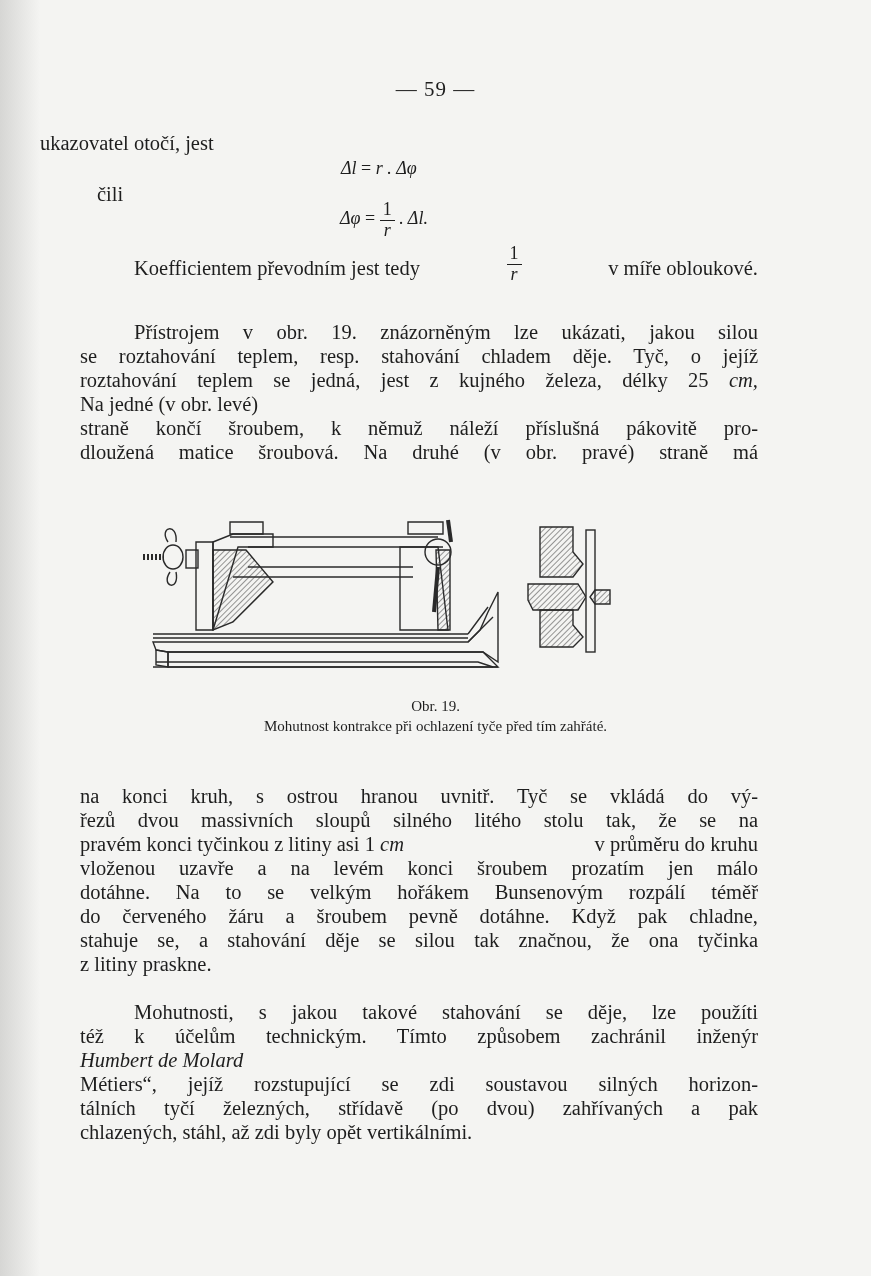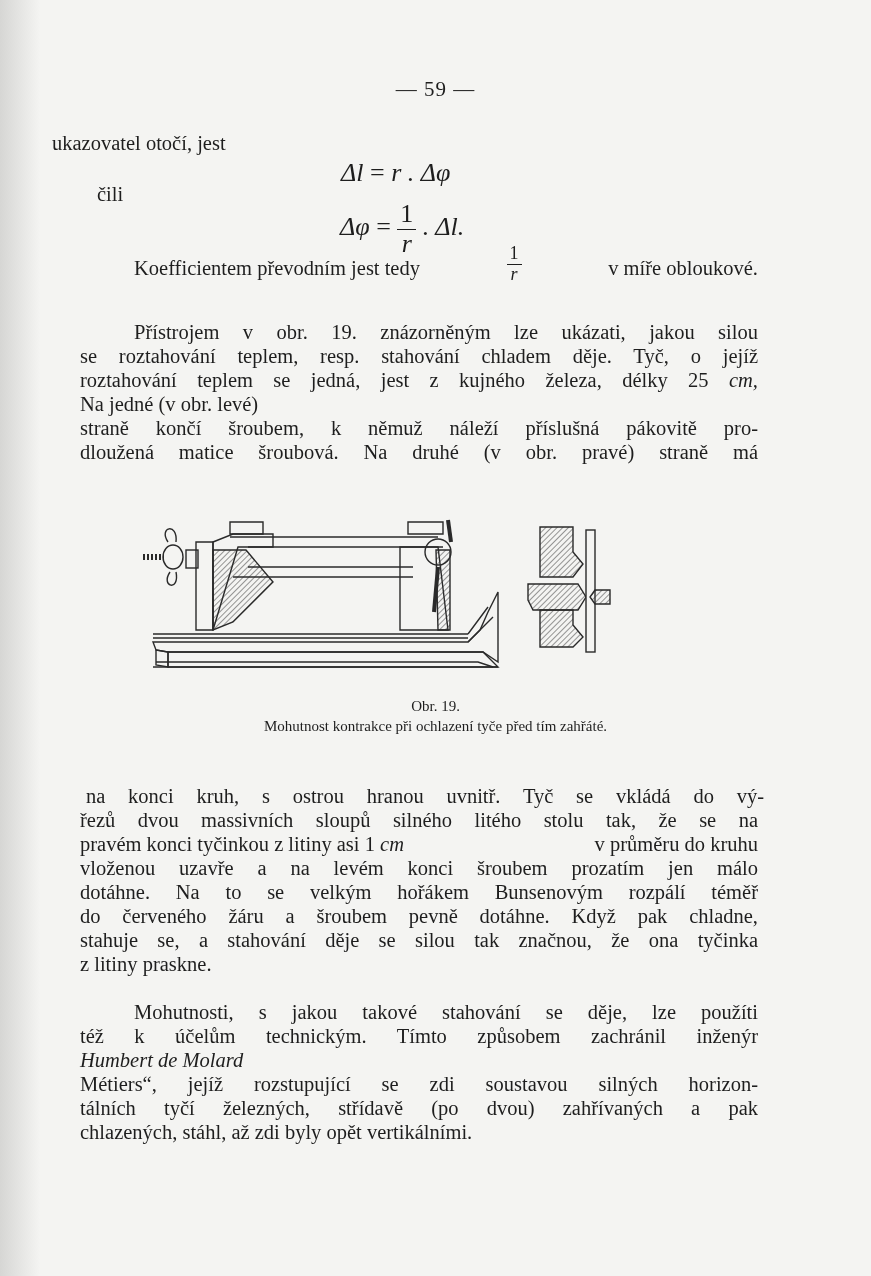--- a/index.html
+++ b/index.html
@@ -15,36 +15,36 @@
     background:linear-gradient(to right,#d6d6d4,#f4f4f2);
   }
   .page-number {
     position:absolute; top:77px; left:0; width:871px; text-align:center;
     font-size:21px; letter-spacing:1px;
   }
   .line {
     position:absolute; font-size:20.5px; white-space:nowrap; line-height:1;
   }
   .just { text-align:justify; text-align-last:justify; }
-  .math { font-style:italic; font-size:26px; position:absolute; white-space:nowrap; }
+  .math { font-style:italic; font-size:18px; position:absolute; white-space:nowrap; }
   .frac { display:inline-block; vertical-align:middle; text-align:center; font-style:normal; }
   .frac .num { display:block; border-bottom:1.5px solid #1e1e1e; padding:0 3px; line-height:1.1; }
   .frac .den { display:block; font-style:italic; line-height:1.1; }
   .caption { position:absolute; left:0; width:871px; text-align:center; font-size:15px; }
   i { font-style:italic; }
   .figure { position:absolute; }
 </style>
 </head>
 <body>
 
 <div class="page-shade"></div>
 
 <div class="page-number">— 59 —</div>
 
-<div class="line" style="left:40px; top:133px;margin-left:12px;">ukazovatel otočí, jest</div>
+<div class="line" style="left:40px; top:133px;">ukazovatel otočí, jest</div>
 
 <div class="math" style="left:341px; top:158px;">
   <span>Δl</span>
   <span style="font-style:normal;">=</span>
   <span>r . Δφ</span>
 </div>
 
 <div class="line" style="left:97px; top:184px;">čili</div>
 
 <div class="math" style="left:340px; top:200px;">
@@ -122,21 +122,21 @@
     <polygon points="12,88 45,88 45,103 55,115 45,125 12,125" fill="url(#hatch)"></polygon>
     <polygon points="0,62 50,62 58,75 50,88 5,88 0,78" fill="url(#hatch)"></polygon>
     <rect x="58" y="8" width="9" height="122" fill="#f4f4f2"></rect>
     <polygon points="67,68 82,68 82,82 67,82 62,75" fill="url(#hatch)"></polygon>
   </g>
 </svg>
 
 <div class="caption" style="top:698px;">Obr. 19.</div>
 <div class="caption" style="top:718px;text-align:center;">Mohutnost kontrakce při ochlazení tyče před tím zahřáté.</div>
 
-<div class="line just" style="left:86px; top:786px; width:678px;">na konci kruh, s ostrou hranou uvnitř. Tyč se vkládá do vý-</div>
+<div class="line just" style="left:80px; top:786px; width:678px;">na konci kruh, s ostrou hranou uvnitř. Tyč se vkládá do vý-</div>
 <div class="line just" style="left:80px; top:810px; width:678px;">řezů dvou massivních sloupů silného litého stolu tak, že se na</div>
 <div class="line" style="left:80px; top:834px; width:678px; display:flex; justify-content:space-between;gap:40px;">
   <span><span>pravém konci tyčinkou z litiny asi 1</span> <i>cm</i></span>
   <span>v průměru do kruhu</span>
 </div>
 <div class="line just" style="left:80px; top:858px; width:678px;">vloženou uzavře a na levém konci šroubem prozatím jen málo</div>
 <div class="line just" style="left:80px; top:882px; width:678px;">dotáhne. Na to se velkým hořákem Bunsenovým rozpálí téměř</div>
 <div class="line just" style="left:80px; top:906px; width:678px;">do červeného žáru a šroubem pevně dotáhne. Když pak chladne,</div>
 <div class="line just" style="left:80px; top:930px; width:678px;">stahuje se, a stahování děje se silou tak značnou, že ona tyčinka</div>
 <div class="line" style="left:80px; top:954px;">z litiny praskne.</div>

